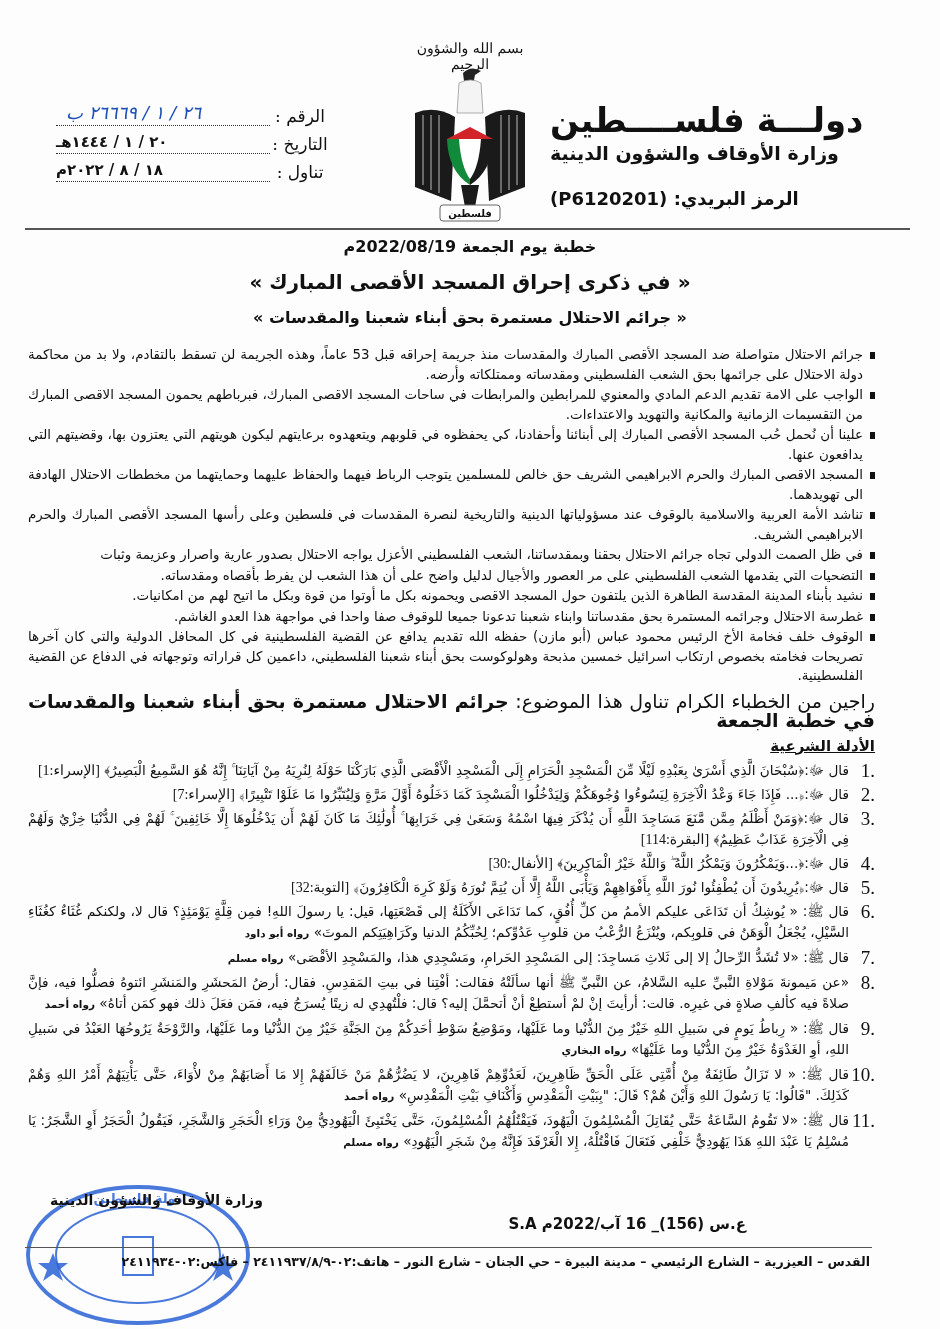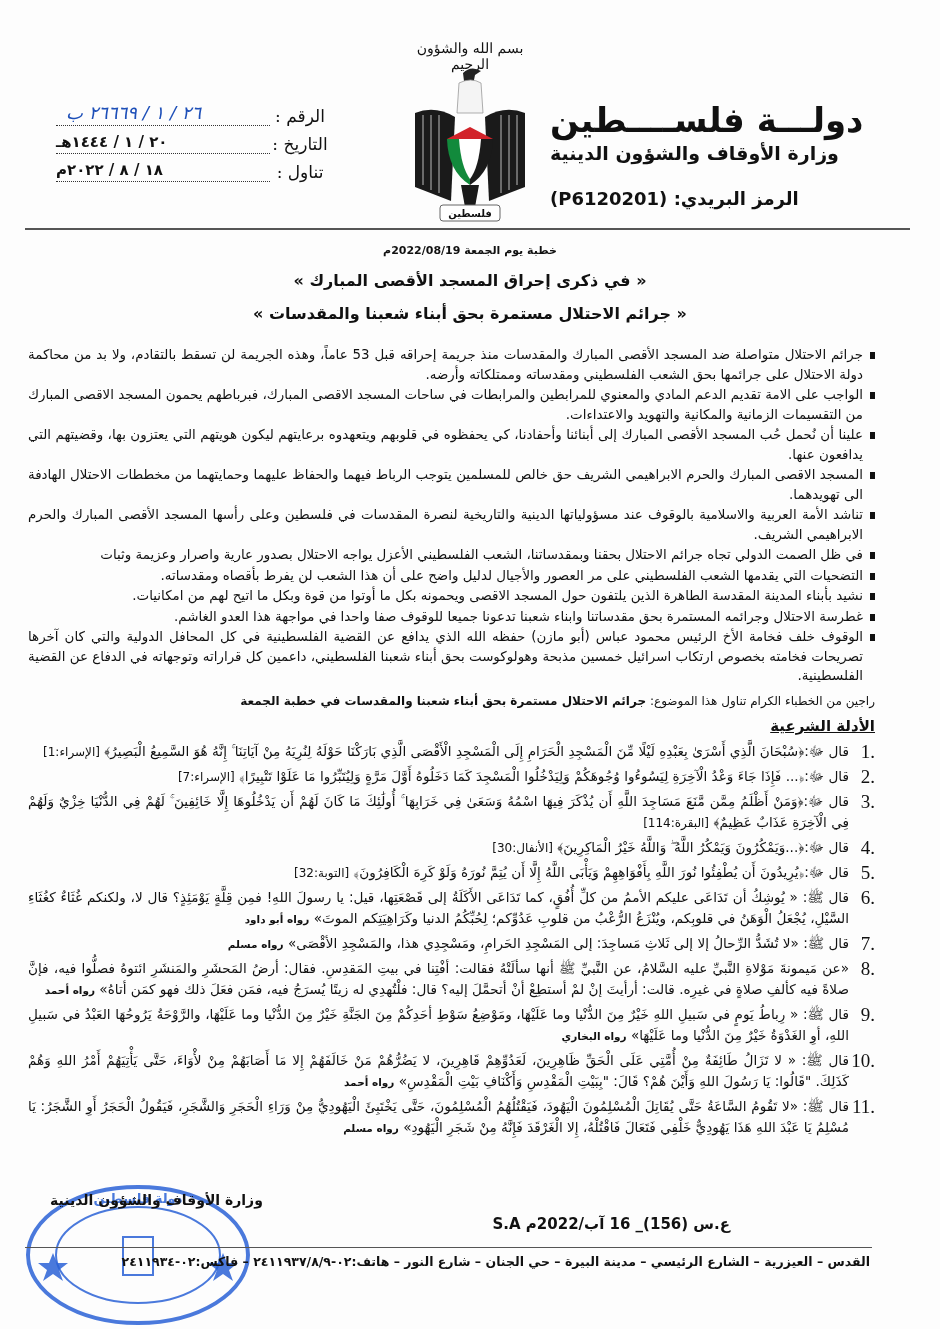--- a/index.html
+++ b/index.html
@@ -23,38 +23,38 @@
   .hdr-left { position: absolute; left: 30px; top: 98px; width: 300px; direction: rtl; }
   .ref-row { display: flex; align-items: flex-end; height: 28px; }
   .ref-label { width: 60px; font-size: 17px; text-align: center; font-family: "DejaVu Serif", serif; }
   .ref-value { flex: 1; border-bottom: 1px dotted #333; height: 20px; margin-left: 26px; position: relative; font-size: 15px; }
   .ref-value span.hand { position: absolute; left: 10px; bottom: 2px; color: #1d4fb8; font-size: 18px; font-style: italic; direction: ltr; }
   .ref-value span.print { position: absolute; left: 0; bottom: 2px; font-weight: bold; direction: rtl; }
 
   .hr-top { position: absolute; left: 25px; right: 30px; top: 228px; border-top: 2px solid #555; }
 
   .titles { position: absolute; left: 0; right: 0; top: 232px; text-align: center; direction: rtl; font-weight: bold; }
-  .titles .t1 { font-size: 11px; margin-top: 12px; }
-  .titles .t2 { font-size: 16px; margin-top: 14px; }
+  .titles .t1 { font-size: 16px; margin-top: 5px; }
+  .titles .t2 { font-size: 20px; margin-top: 14px; }
   .titles .t3 { font-size: 16px; margin-top: 14px; }
 
   .body { position: absolute; right: 65px; left: 28px; top: 345px; direction: rtl; font-size: 13.4px; line-height: 19.5px; text-align: justify; }
   .bullet { position: relative; padding-right: 12px; margin-bottom: 1px; }
   .bullet::before { content: ""; position: absolute; right: 0; top: 7px; width: 5px; height: 7px; background: #111; }
-  .call { margin-top: 6px; font-size: 12px; }
+  .call { margin-top: 6px; font-size: 19px; }
   .call b { font-weight: bold; }
   .section-h { margin-top: 6px; font-weight: bold; font-size: 15px; text-decoration: underline; }
 
   .evid { margin-top: 4px; font-size: 13.6px; line-height: 21px; }
   .ev { position: relative; padding-right: 26px; margin-bottom: 3px; }
   .ev .num { position: absolute; right: 0; top: 0; font-family: "Liberation Serif", serif; font-size: 19px; direction: ltr; }
-  .ev .ref { font-size: 12px; }
+  .ev .ref { font-size: 14px; font-family: Liberation Serif, serif; }
   .ev .src { font-size: 10.5px; font-weight: bold; }
 
-  .footer-code { position: absolute; right: 210px; top: 1215px; direction: rtl; font-size: 15px; font-weight: bold; }
+  .footer-code { position: absolute; right: 194px; top: 1215px; direction: rtl; font-size: 15px; font-weight: bold; }
   .hr-bot { position: absolute; left: 25px; right: 68px; top: 1247px; border-top: 1.5px solid #555; }
   .address { position: absolute; right: 70px; top: 1254px; direction: rtl; font-size: 12.5px; font-weight: bold; white-space: nowrap; }
 
   .stamp { position: absolute; left: 18px; top: 1175px; width: 240px; height: 150px; }
   .stamp-text { position: absolute; left: 50px; top: 1192px; direction: rtl; font-size: 14px; font-weight: bold; }
 </style>
 </head>
 <body>
 
 <div class="page">
@@ -128,21 +128,21 @@
   <div class="body">
     <div class="bullet">جرائم الاحتلال متواصلة ضد المسجد الأقصى المبارك والمقدسات منذ جريمة إحراقه قبل 53 عاماً، وهذه الجريمة لن تسقط بالتقادم، ولا بد من محاكمة دولة الاحتلال على جرائمها بحق الشعب الفلسطيني ومقدساته وممتلكاته وأرضه.</div>
     <div class="bullet">الواجب على الامة تقديم الدعم المادي والمعنوي للمرابطين والمرابطات في ساحات المسجد الاقصى المبارك، فبرباطهم يحمون المسجد الاقصى المبارك من التقسيمات الزمانية والمكانية والتهويد والاعتداءات.</div>
     <div class="bullet">علينا أن نُحمل حُب المسجد الأقصى المبارك إلى أبنائنا وأحفادنا، كي يحفظوه في قلوبهم ويتعهدوه برعايتهم ليكون هويتهم التي يعتزون بها، وقضيتهم التي يدافعون عنها.</div>
     <div class="bullet">المسجد الاقصى المبارك والحرم الابراهيمي الشريف حق خالص للمسلمين يتوجب الرباط فيهما والحفاظ عليهما وحمايتهما من مخططات الاحتلال الهادفة الى تهويدهما.</div>
     <div class="bullet">تناشد الأمة العربية والاسلامية بالوقوف عند مسؤولياتها الدينية والتاريخية لنصرة المقدسات في فلسطين وعلى رأسها المسجد الأقصى المبارك والحرم الابراهيمي الشريف.</div>
     <div class="bullet">في ظل الصمت الدولي تجاه جرائم الاحتلال بحقنا وبمقدساتنا، الشعب الفلسطيني الأعزل يواجه الاحتلال بصدور عارية واصرار وعزيمة وثبات</div>
     <div class="bullet">التضحيات التي يقدمها الشعب الفلسطيني على مر العصور والأجيال لدليل واضح على أن هذا الشعب لن يفرط بأقصاه ومقدساته.</div>
     <div class="bullet">نشيد بأبناء المدينة المقدسة الطاهرة الذين يلتفون حول المسجد الاقصى ويحمونه بكل ما أوتوا من قوة وبكل ما اتيح لهم من امكانيات.</div>
     <div class="bullet">غطرسة الاحتلال وجرائمه المستمرة بحق مقدساتنا وابناء شعبنا تدعونا جميعا للوقوف صفا واحدا في مواجهة هذا العدو الغاشم.</div>
-    <div class="bullet">الوقوف خلف فخامة الأخ الرئيس محمود عباس (أبو مازن) حفظه الله الذي يدافع عن القضية الفلسطينية في كل المحافل الدولية والتي كان آخرها تصريحات فخامته بخصوص ارتكاب اسرائيل خمسين مذبحة وهولوكوست بحق أبناء شعبنا الفلسطيني، داعمين كل قراراته وتوجهاته في الدفاع عن القضية الفلسطينية.</div>
+    <div class="bullet">الوقوف خلف فخامة الأخ الرئيس محمود عباس (أبو مازن) حفظه الله تقديم يدافع عن القضية الفلسطينية في كل المحافل الدولية والتي كان آخرها تصريحات فخامته بخصوص ارتكاب اسرائيل خمسين مذبحة وهولوكوست بحق أبناء شعبنا الفلسطيني، داعمين كل قراراته وتوجهاته في الدفاع عن القضية الفلسطينية.</div>
 
     <div class="call">
       <span>راجين من الخطباء الكرام تناول هذا الموضوع:</span>
       <b>جرائم الاحتلال مستمرة بحق أبناء شعبنا والمقدسات في خطبة الجمعة</b>
     </div>
 
     <div class="section-h">الأدلة الشرعية</div>
 
     <div class="evid">
       <div class="ev">

